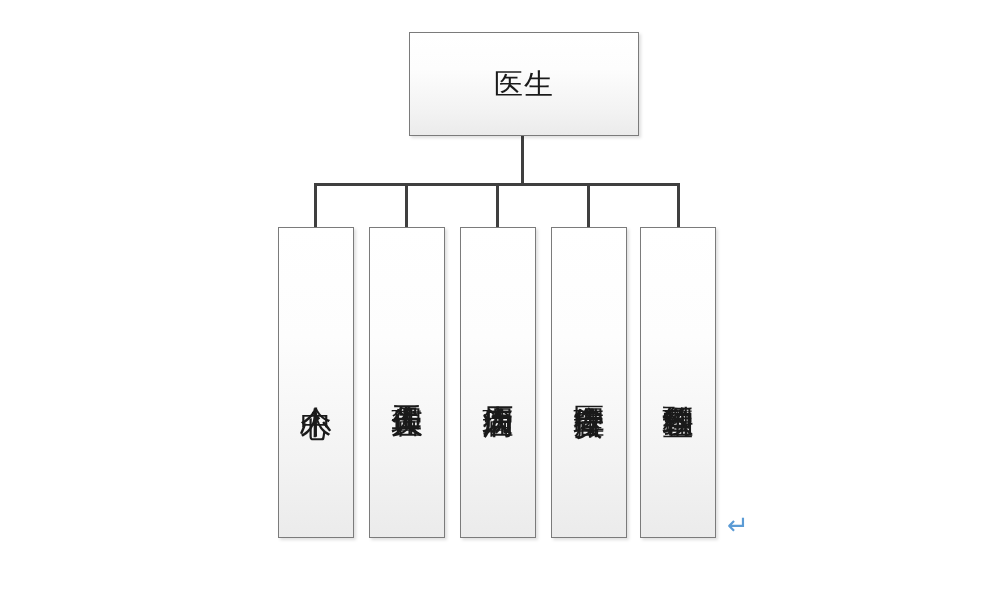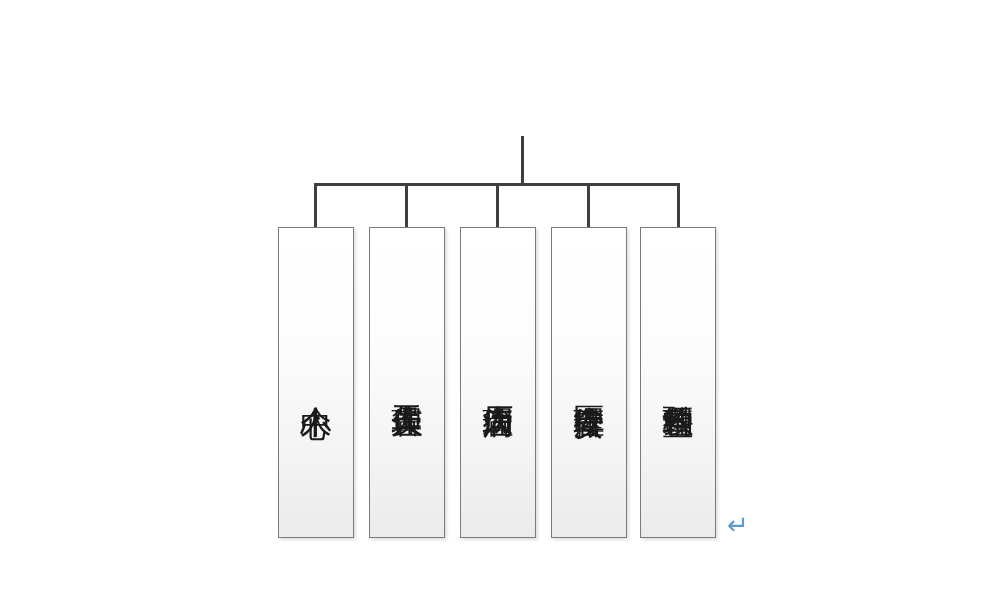--- a/index.html
+++ b/index.html
@@ -113,20 +113,23 @@
     font-family: "DejaVu Sans", "Liberation Sans", sans-serif;
     user-select: none;
     z-index: 4;
   }
 </style>
 </head>
 <body>
 
 <div id="org-chart">
 
+  <div class="node node--root">
+    <span class="node-label">医生</span>
+  </div>
 
   <div class="connector connector--trunk"></div>
   <div class="connector connector--bus"></div>
   <div class="connector connector--drop drop-0"></div>
   <div class="connector connector--drop drop-1"></div>
   <div class="connector connector--drop drop-2"></div>
   <div class="connector connector--drop drop-3"></div>
   <div class="connector connector--drop drop-4"></div>
 
   <div class="node node--leaf leaf-0">

